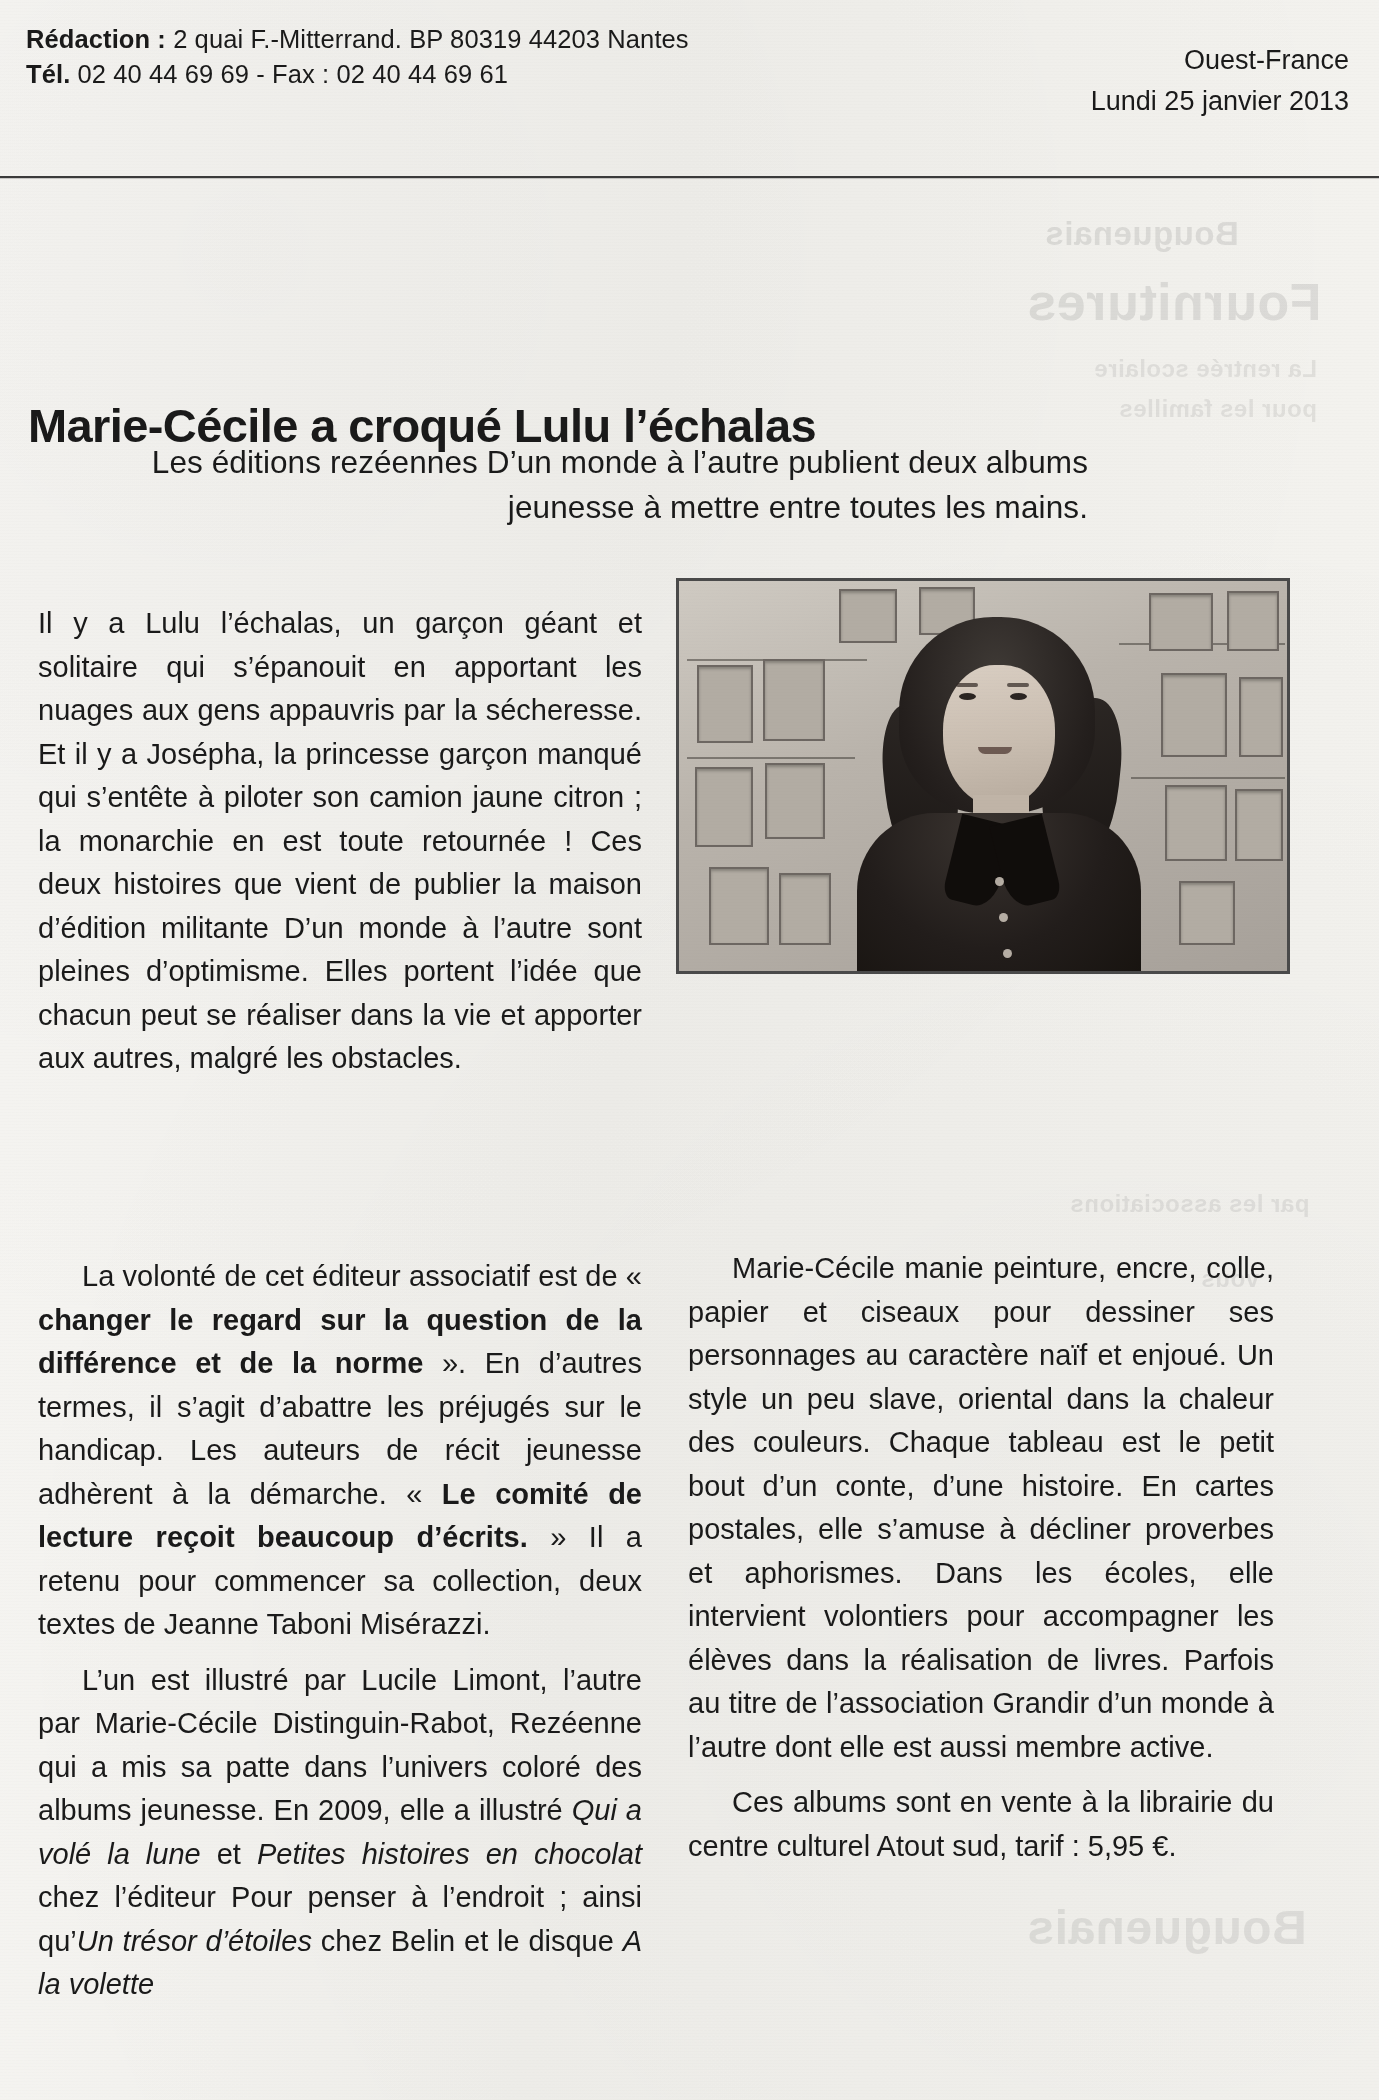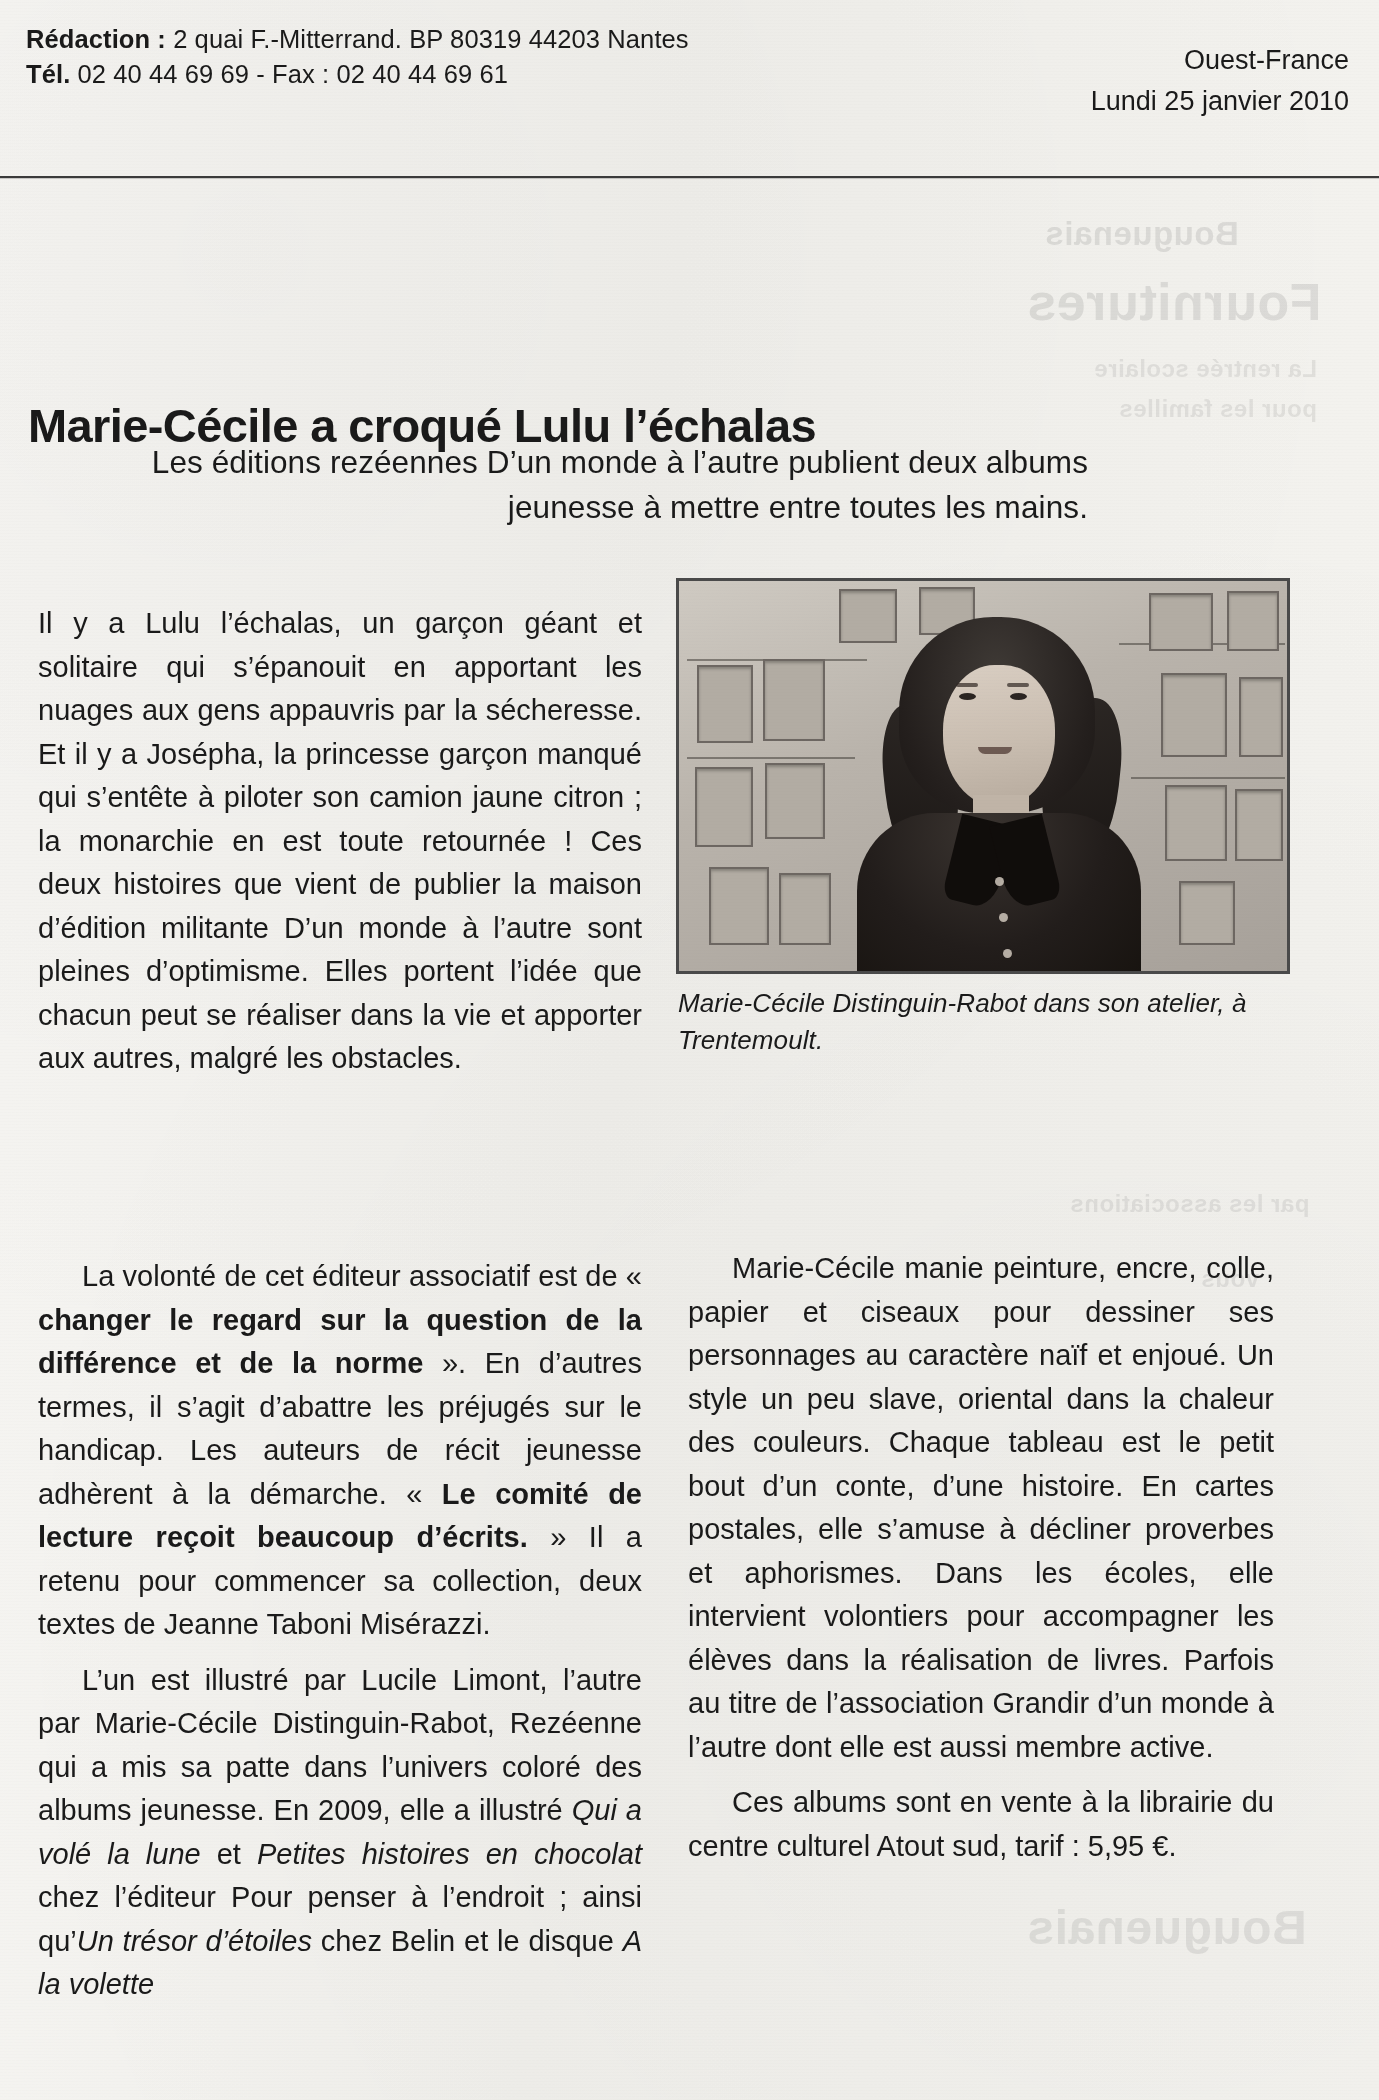--- a/index.html
+++ b/index.html
@@ -294,21 +294,21 @@
         <div class="contact-line">
           <span class="lbl">Rédaction :</span><span class="val"> 2 quai F.-Mitterrand. BP 80319 44203 Nantes</span>
         </div>
         <div class="contact-line">
           <span class="lbl">Tél.</span><span class="val"> 02 40 44 69 69 - Fax : 02 40 44 69 61</span>
         </div>
       </div>
 
       <div class="paper-block">
         <div>Ouest-France</div>
-        <div>Lundi 25 janvier 2010</div>
+        <div>Lundi 25 janvier 2013</div>
       </div>
 
       <div class="masthead-rule"></div>
     </div>
   </div>
 
   <div class="ghost ghost-1">Bouguenais</div>
   <div class="ghost ghost-2">Fournitures</div>
   <div class="ghost ghost-3">La rentrée scolaire</div>
   <div class="ghost ghost-4">pour les familles</div>
@@ -355,21 +355,20 @@
       <div class="neck"></div>
       <div class="torso"></div>
       <div class="collar-l"></div>
       <div class="collar-r"></div>
       <div class="button-dot" style="left:148px; top:260px;"></div>
       <div class="button-dot" style="left:152px; top:296px;"></div>
       <div class="button-dot" style="left:156px; top:332px;"></div>
     </div>
   </div>
 
-  <div class="photo-credit">Marie-Cécile Distinguin-Rabot dans son atelier, à Trentemoult.</div>
 
   <div class="col col-left">
     <p>Il y a Lulu l’échalas, un garçon géant et solitaire qui s’épanouit en apportant les nuages aux gens appauvris par la sécheresse. Et il y a Josépha, la princesse garçon manqué qui s’entête à piloter son camion jaune citron ; la monarchie en est toute retournée ! Ces deux histoires que vient de publier la maison d’édition militante D’un monde à l’autre sont pleines d’optimisme. Elles portent l’idée que chacun peut se réaliser dans la vie et apporter aux autres, malgré les obstacles.</p>
   </div>
 
   <div class="col col-left-lower">
     <p class="indent"><span>La volonté de cet éditeur associatif est de « </span><b class="strong">changer le regard sur la question de la différence et de la norme</b><span> ». En d’autres termes, il s’agit d’abattre les préjugés sur le handicap. Les auteurs de récit jeunesse adhèrent à la démarche. « </span><b class="strong">Le comité de lecture reçoit beaucoup d’écrits.</b><span> » Il a retenu pour commencer sa collection, deux textes de Jeanne Taboni Misérazzi.</span></p>
     <p class="indent"><span>L’un est illustré par Lucile Limont, l’autre par Marie-Cécile Distinguin-Rabot, Rezéenne qui a mis sa patte dans l’univers coloré des albums jeunesse. En 2009, elle a illustré </span><i class="em">Qui a volé la lune</i><span> et </span><i class="em">Petites histoires en chocolat</i><span> chez l’éditeur Pour penser à l’endroit ; ainsi qu’</span><i class="em">Un trésor d’étoiles</i><span> chez Belin et le disque </span><i class="em">A la volette</i></p>
   </div>
 

